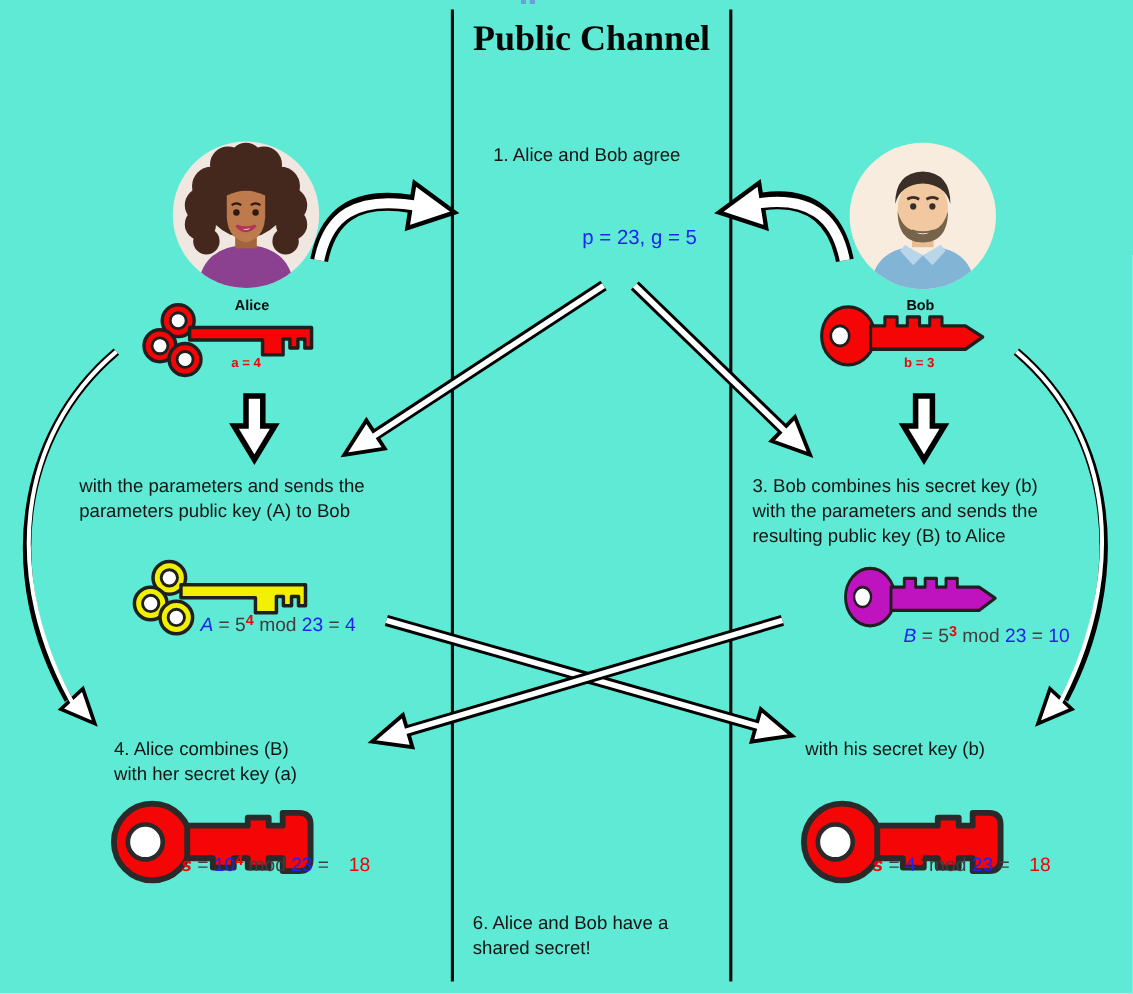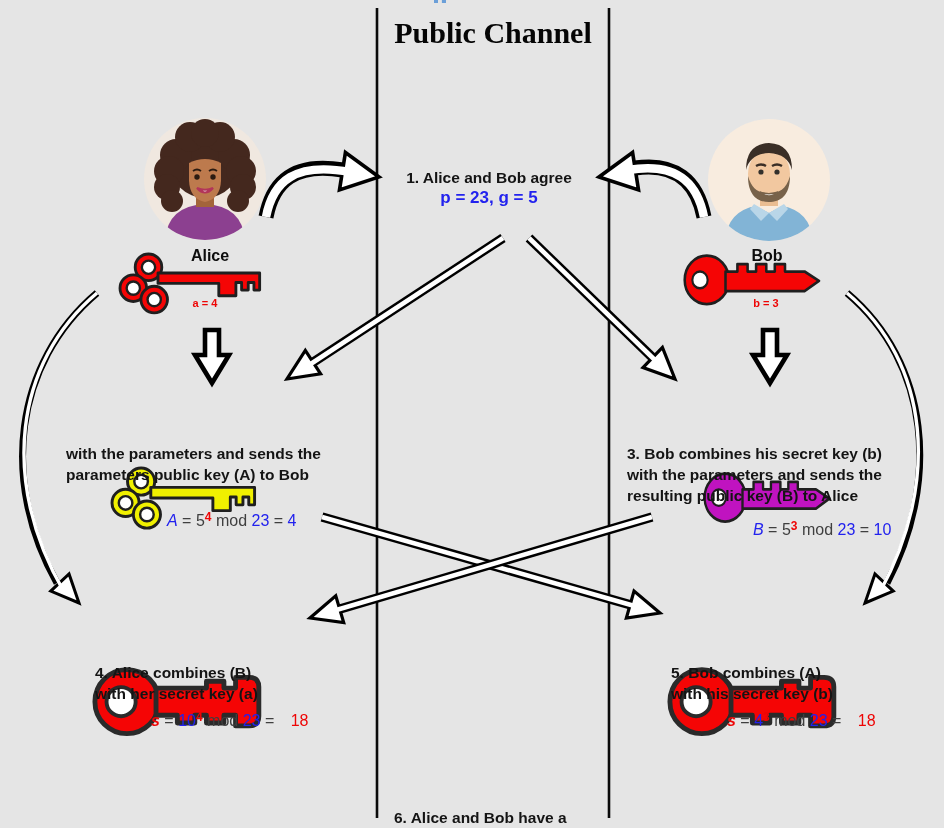--- a/index.html
+++ b/index.html
@@ -1,24 +1,24 @@
 <!DOCTYPE html>
 <html style="--blue: #2222ee; --red: #ee0505; --gray: #3f3f3f; --text: #141414;"><head>
 <meta charset="utf-8">
 <style>
   html,body { margin:0; padding:0; }
   body { font-family:"Liberation Sans", sans-serif; background:#fff; }
-  #stage { position:relative; width:944px; height:828px; background:#e5e5e5; overflow:hidden; }
+  #stage { position:relative; width:944px; height:828px; background:#5eead4; overflow:hidden; }
   #gfx { position:absolute; left:0; top:0; }
   .abs { position:absolute; }
-  .step { font-weight:700; font-size:15.5px; line-height:21px; color:var(--text);margin-top:48px; }
+  .step { font-weight:400; font-size:15.5px; line-height:21px; color:var(--text); }
   .center { text-align:center; }
   .title { font-family:"Liberation Serif", serif; font-weight:700; font-size:30px; color:#050505; }
-  .params { font-weight:700; font-size:17px; color:var(--blue); }
-  .name { font-weight:700; font-size:16px; color:#0d0d0d; }
+  .params { font-weight:400; font-size:17px; color:var(--blue);padding-left:44px; }
+  .name { font-weight:700; font-size:12px; color:#0d0d0d; }
   .secret { font-weight:700; font-size:11px; color:var(--red); }
   .formula { font-size:16px; color:var(--gray); white-space:nowrap; }
   .fvb { color:var(--blue); font-style:italic; }
   .fvr { color:var(--red); font-style:italic; font-weight:700; }
   .fb { color:var(--blue); }
   .fr { color:var(--red);margin-left:12px; }
   .fd { color:var(--gray); }
   .fe { color:var(--red); font-weight:700; font-size:12px; vertical-align:5px; }
   .artifact { border-top:3px dotted #6b9fd8; width:12px; }
 </style>
@@ -212,21 +212,20 @@
   <div class="abs formula" style="left:753px;top:519px">
     <span class="fvb">B</span><span class="fd"> = </span><span class="fd">5</span><span class="fe">3</span><span class="fd"> mod </span><span class="fb">23</span><span class="fd"> = </span><span class="fb">10</span>
   </div>
 
   <div class="abs step" style="left:95px;top:614px">
     <div>4. Alice combines (B)</div>
     <div>with her secret key (a)</div>
   </div>
 
   <div class="abs step" style="left:671px;top:614px">
-    <div>5. Bob combines (A)</div>
     <div>with his secret key (b)</div>
   </div>
 
   <div class="abs formula" style="left:151px;top:710px">
     <span class="fvr">s</span><span class="fd"> = </span><span class="fb">10</span><span class="fe">4</span><span class="fd"> mod </span><span class="fb">23</span><span class="fd"> = </span><span class="fr">18</span>
   </div>
 
   <div class="abs formula" style="left:727px;top:710px">
     <span class="fvr">s</span><span class="fd"> = </span><span class="fb">4</span><span class="fe">3</span><span class="fd"> mod </span><span class="fb">23</span><span class="fd"> = </span><span class="fr">18</span>
   </div>

